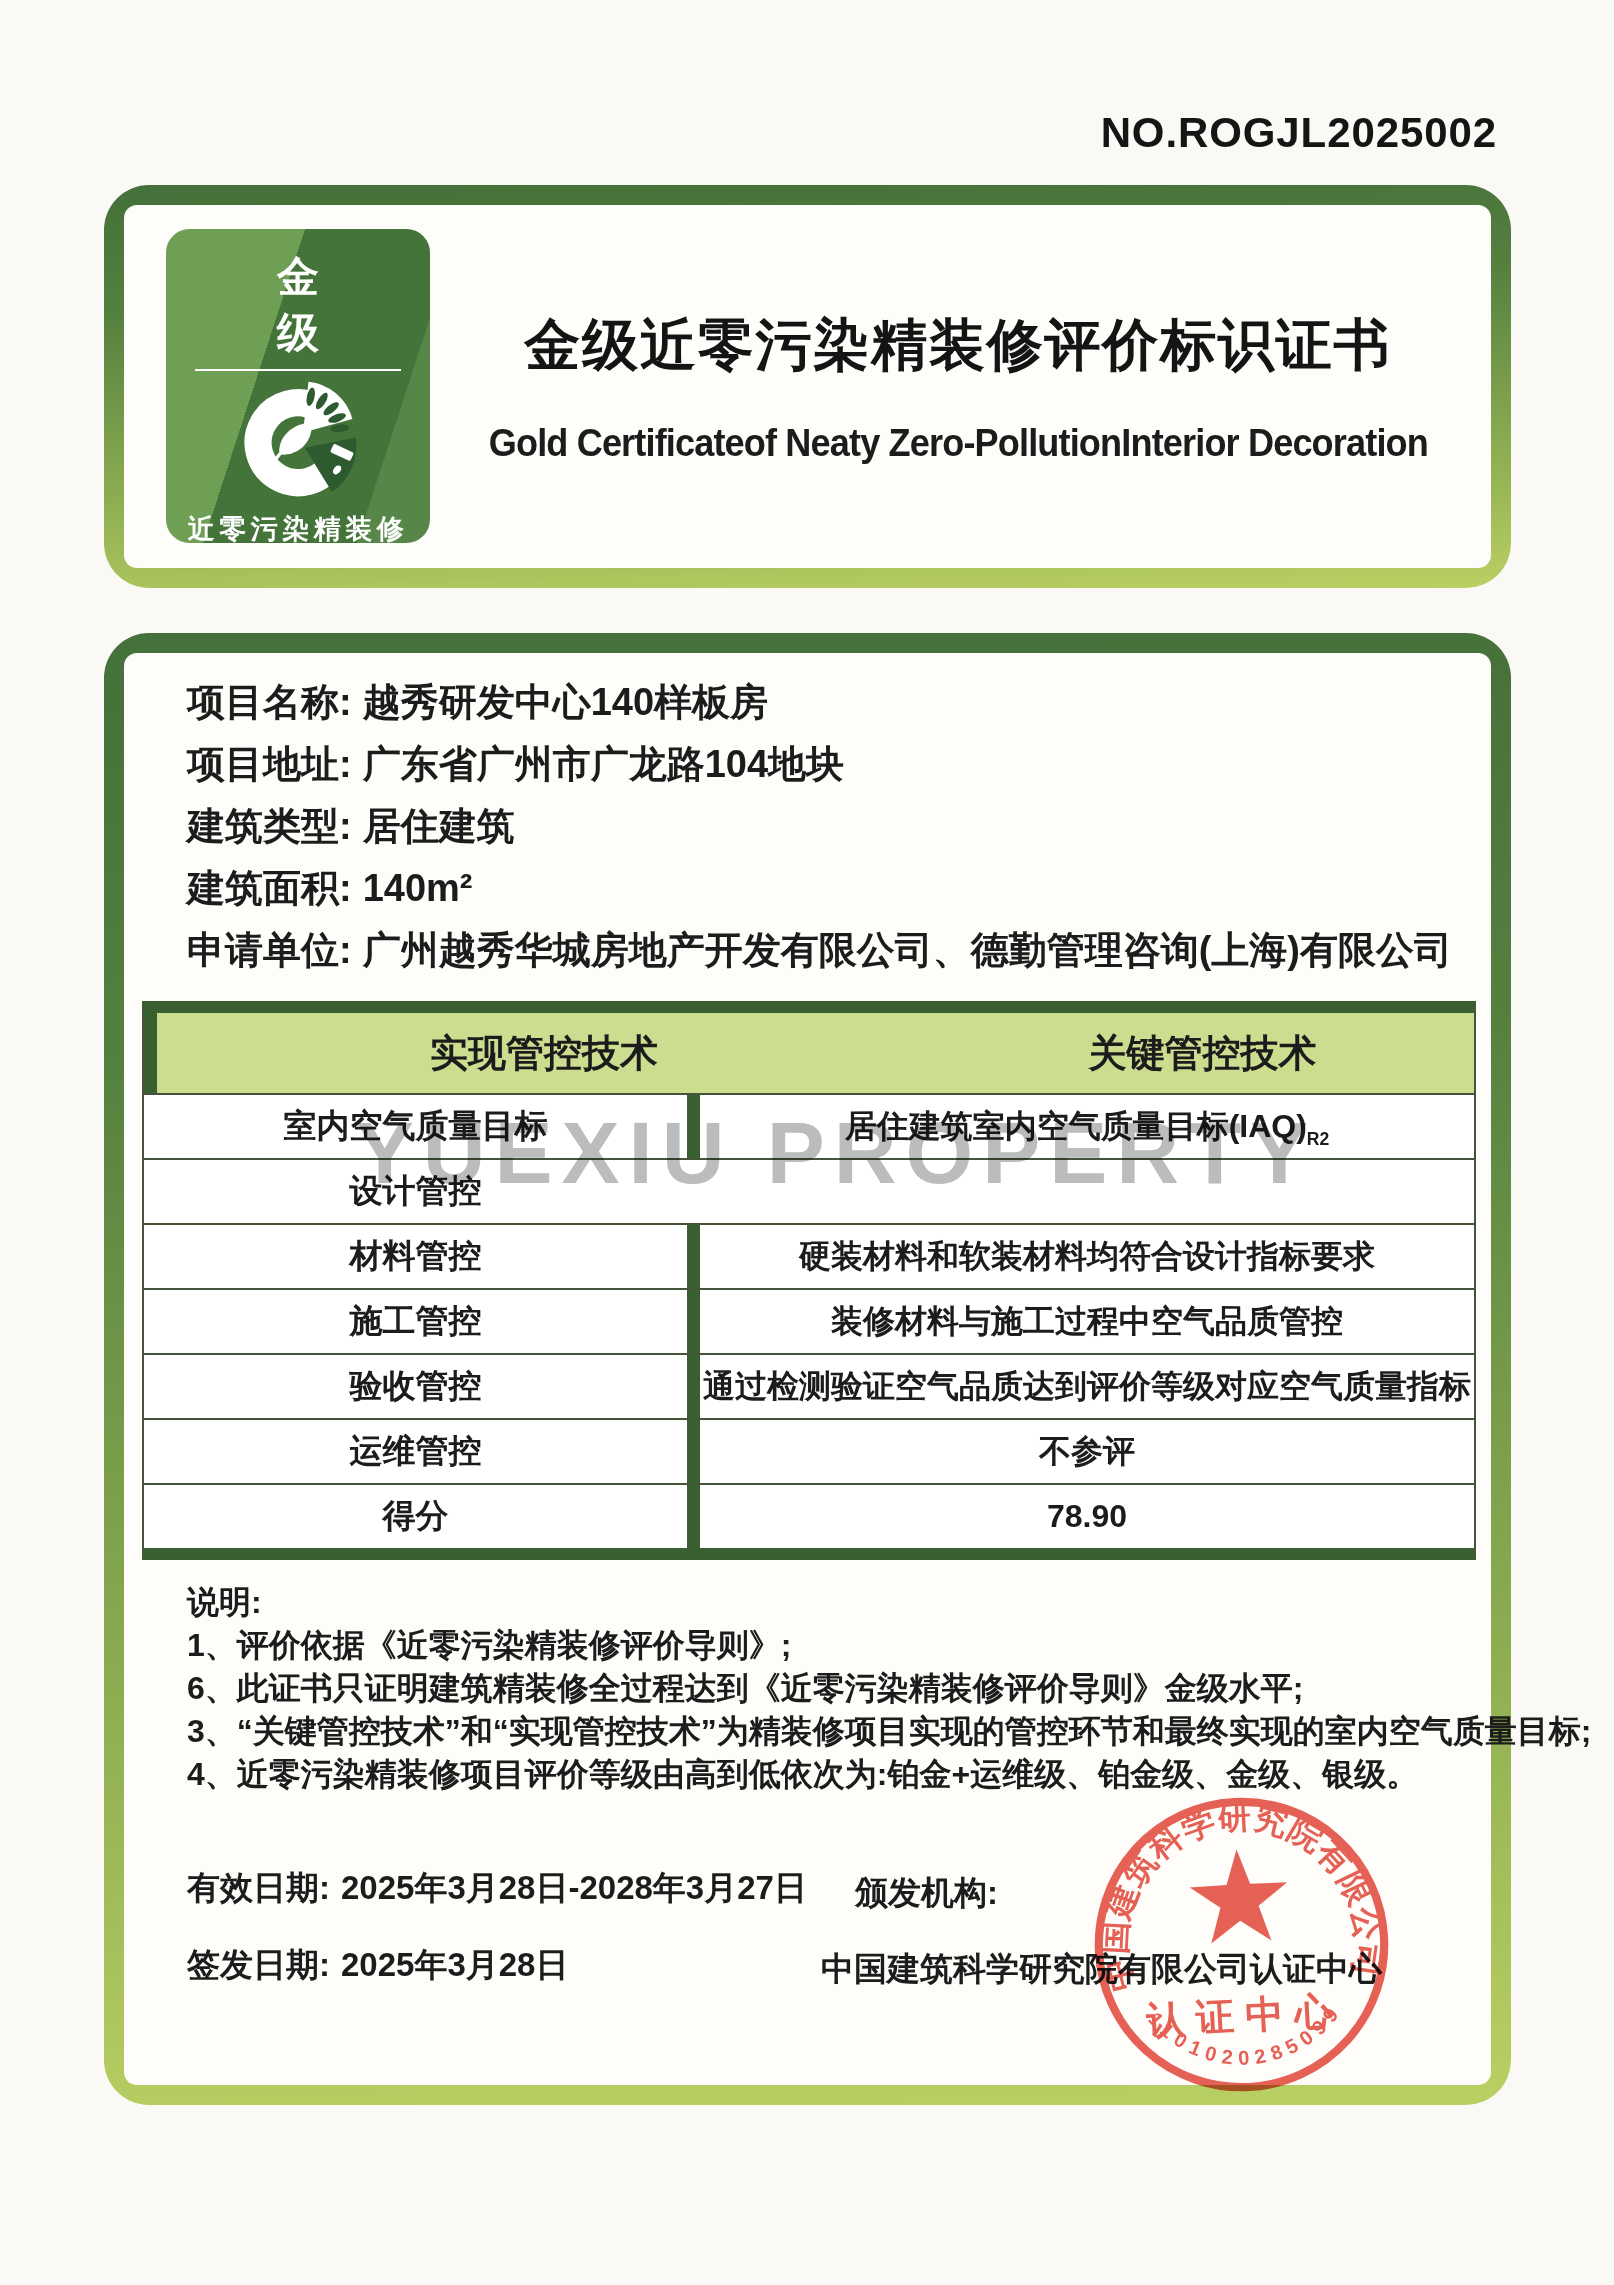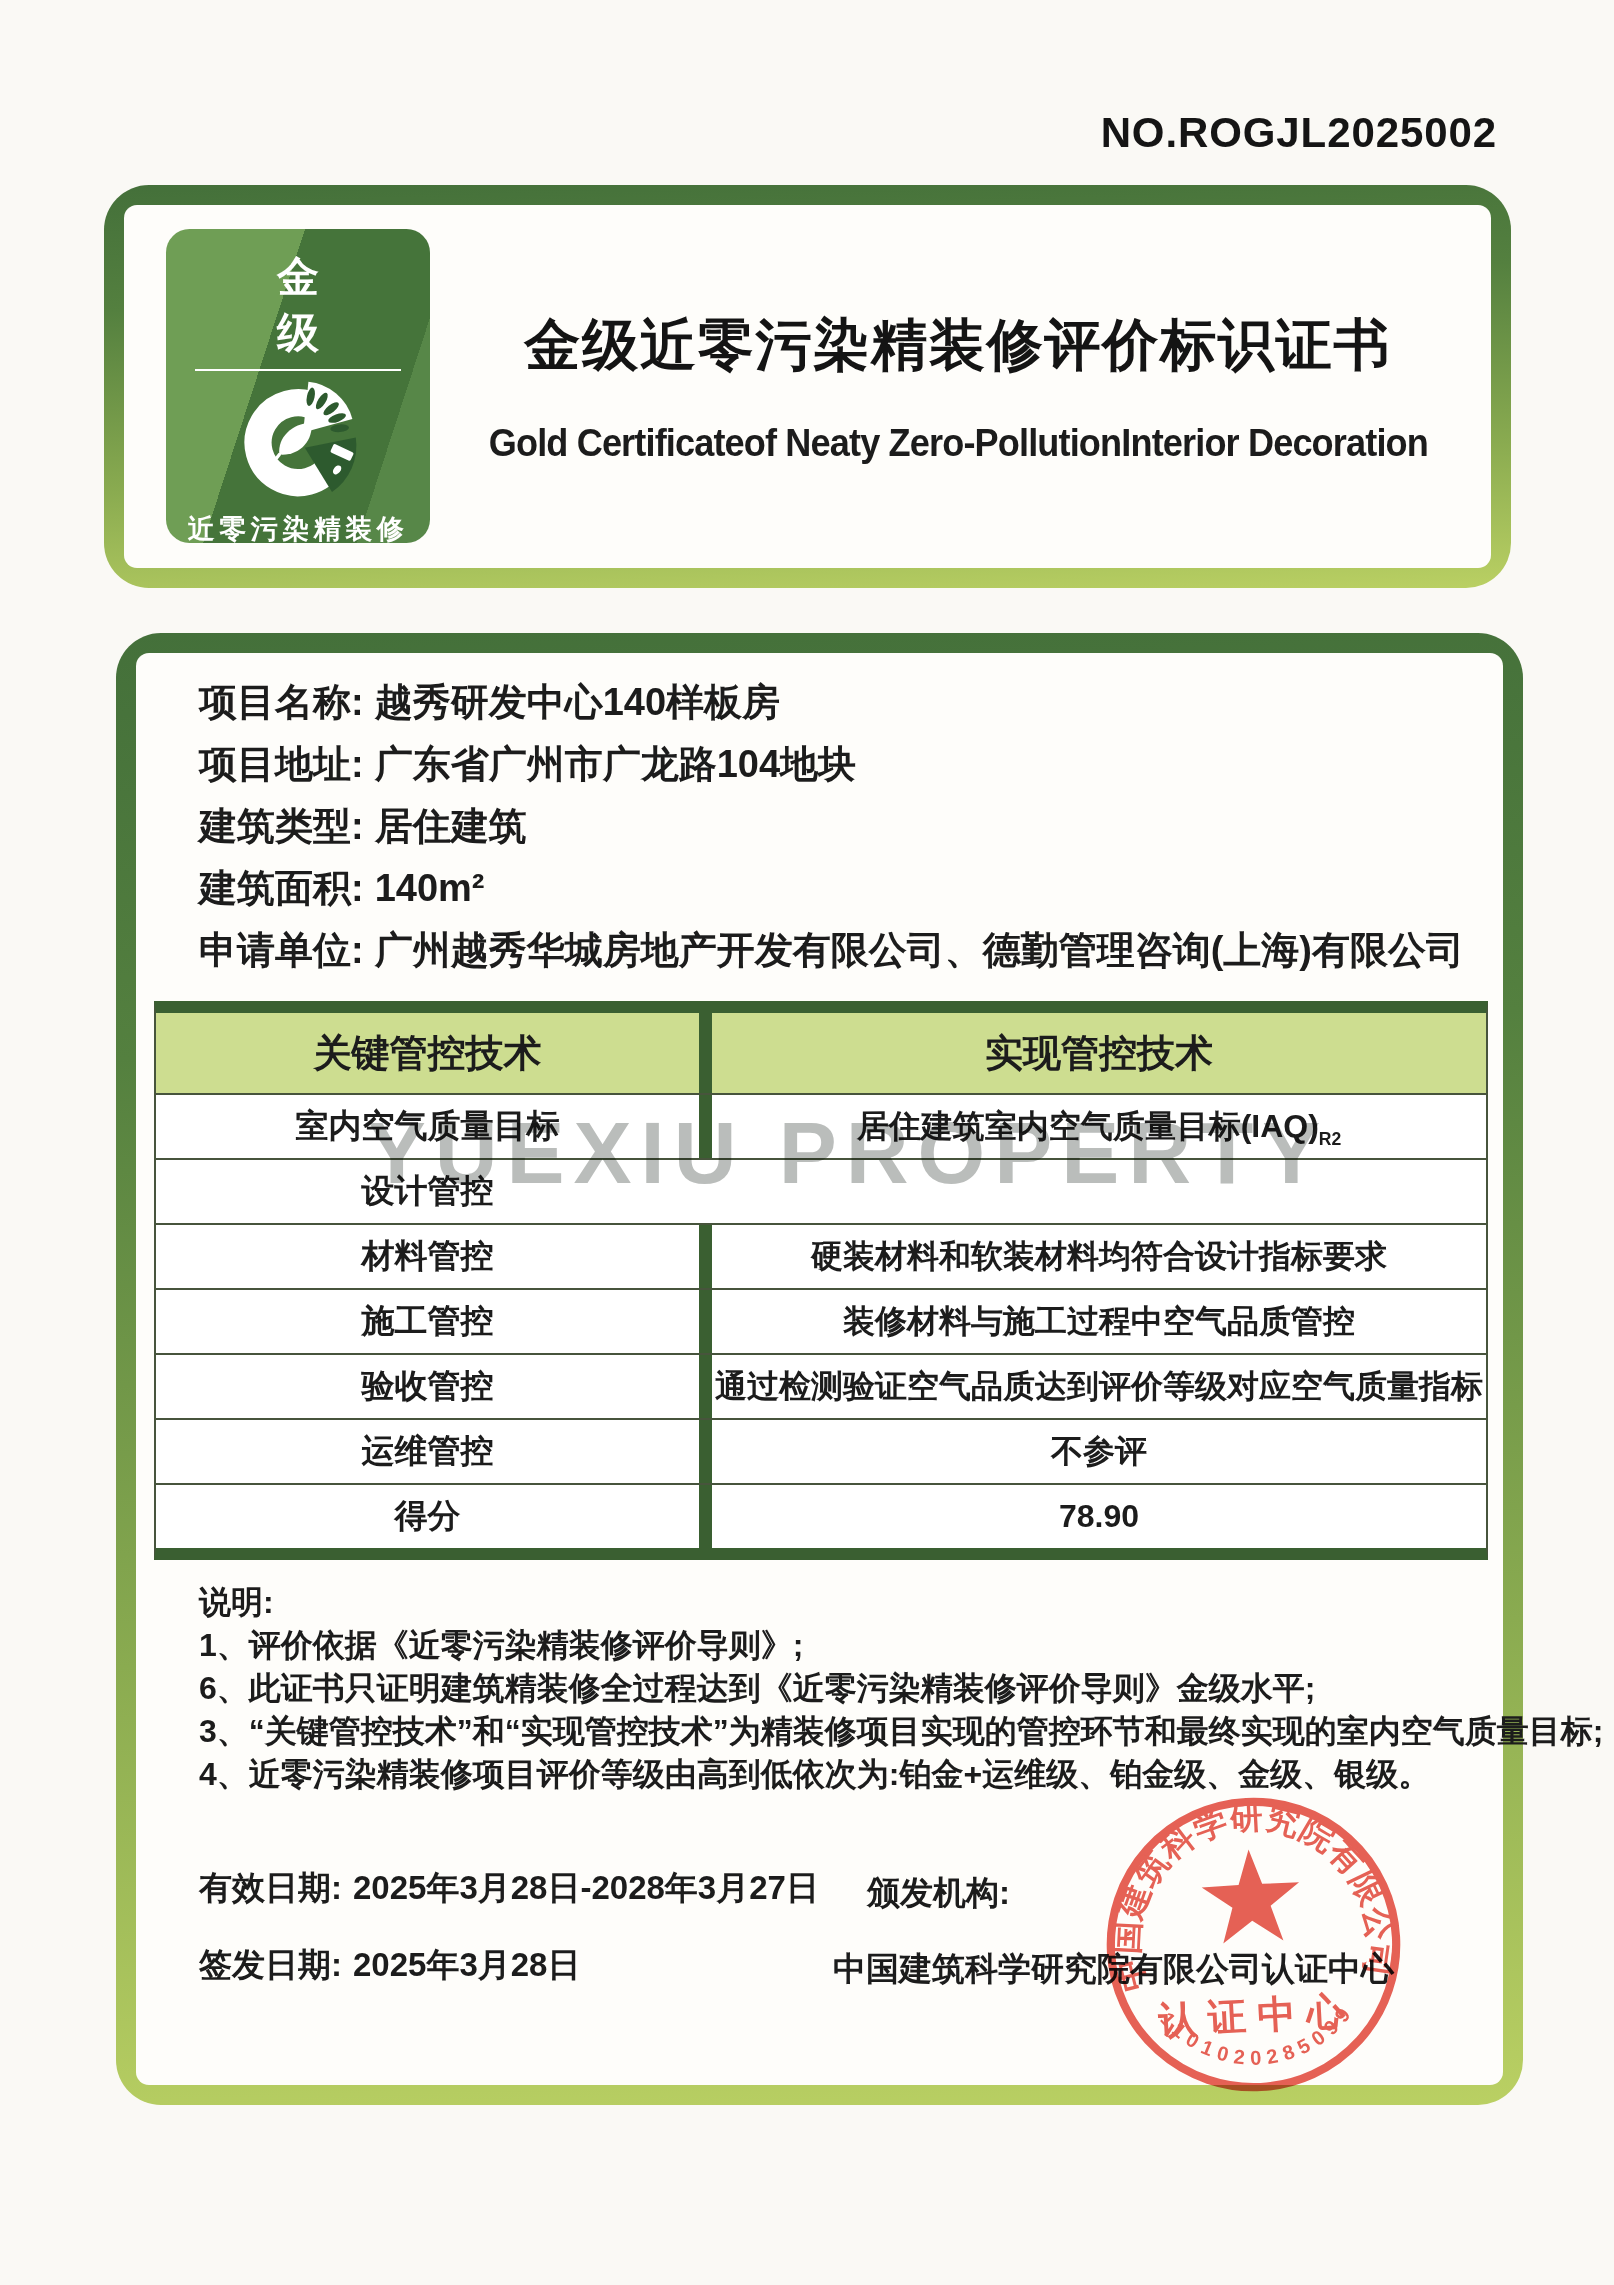--- a/index.html
+++ b/index.html
@@ -16,21 +16,21 @@
   
   .gbox{
     position:absolute;left:104px;width:1407px;box-sizing:border-box;
     padding:20px;border-radius:45px;
     background:linear-gradient(178deg,#44703a 0%,#54803f 28%,#8aab50 68%,#bad063 100%);
   }
   .gbox-inner{
     width:100%;height:100%;background:#fefdfa;border-radius:13px;position:relative;
   }
   .header-box{top:185px;height:403px;}
-  .main-box{top:633px;height:1472px;margin-left:12px;}
+  .main-box{top:633px;height:1472px;}
 
   
   .badge{
     position:absolute;left:42px;top:24.4px;width:264px;height:314px;
     border-radius:23.5px;overflow:hidden;color:#fff;text-align:center;
     background:linear-gradient(108deg,#6f9e55 0%,#6f9e55 38%,#45743a 38%,#45743a 80%,#578748 80%);
   }
   .badge-grade{margin-top:20px;font-size:42px;font-weight:700;letter-spacing:52px;padding-left:52px;}
   .badge-line{width:78%;height:2.7px;background:#fff;margin:7.2px auto 1.8px auto;border:0;}
   .badge-name{font-size:27px;font-weight:700;letter-spacing:4.5px;margin-top:1.8px;}
@@ -130,22 +130,22 @@
     <div class="project-info">
         <div class="pline"><span class="plabel">项目名称:</span><span>越秀研发中心140样板房</span></div>
         <div class="pline"><span class="plabel">项目地址:</span><span>广东省广州市广龙路104地块</span></div>
         <div class="pline"><span class="plabel">建筑类型:</span><span>居住建筑</span></div>
         <div class="pline"><span class="plabel">建筑面积:</span><span>140m²</span></div>
         <div class="pline"><span class="plabel">申请单位:</span><span>广州越秀华城房地产开发有限公司、德勤管理咨询(上海)有限公司</span></div>
       </div>
 
     <div class="ctable">
       <div class="thead">
+        <div class="cell col-r">实现管控技术</div>
         <div class="cell col-l">关键管控技术</div>
-        <div class="cell col-r">实现管控技术</div>
       </div>
       <div>
           <div class="trow">
             <div class="cell col-l">室内空气质量目标</div>
             <div class="cell col-r">
               <span>居住建筑室内空气质量目标(IAQ)</span>
               <span class="sub">R2</span>
             </div>
           </div>
           <div class="trow">

